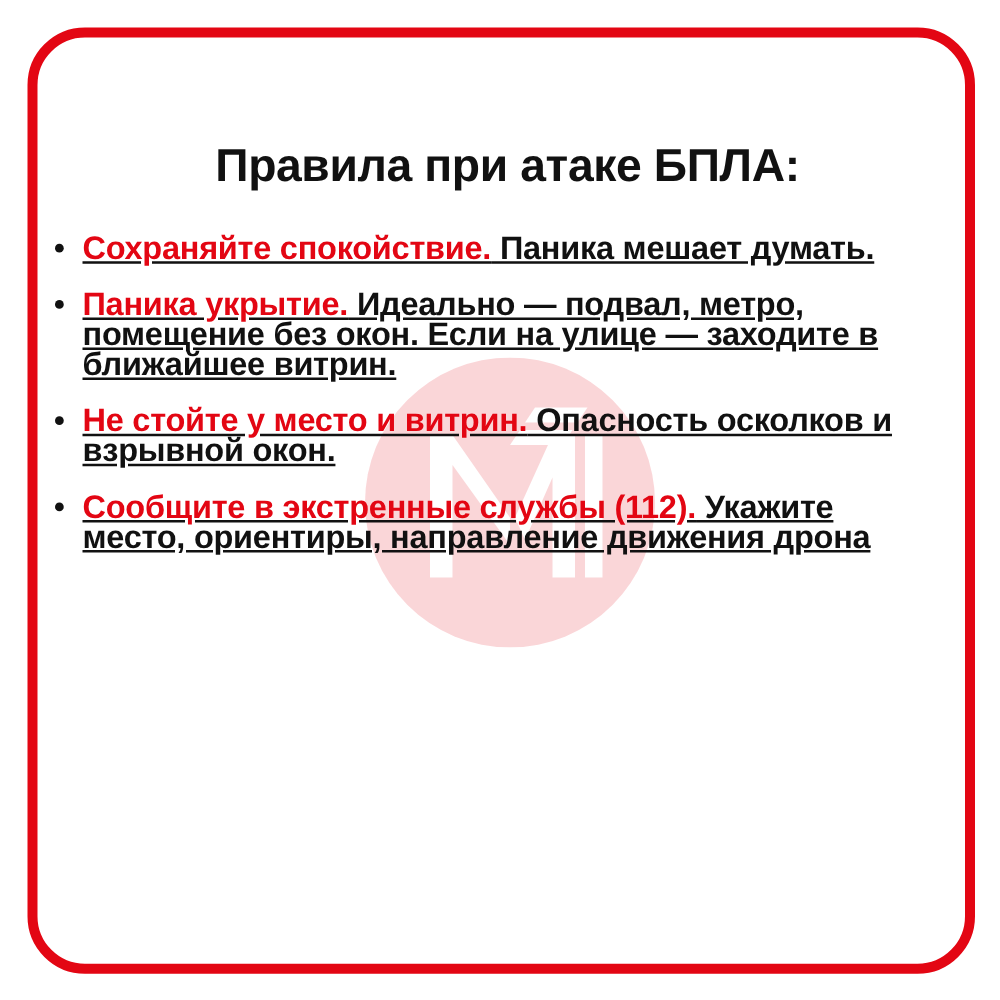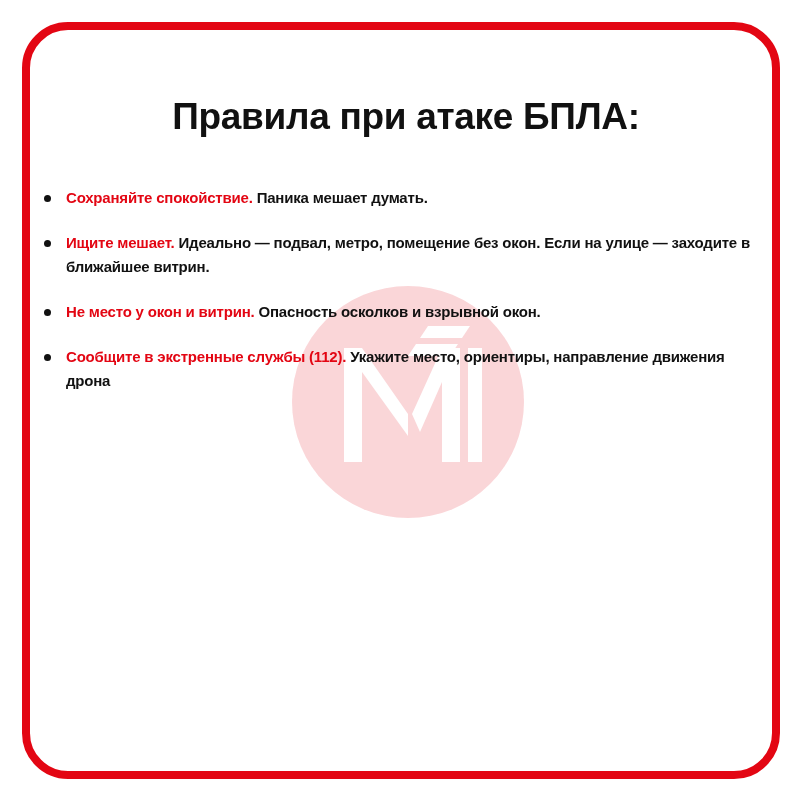--- a/index.html
+++ b/index.html
@@ -30,21 +30,21 @@
       top: 286px;
       width: 232px;
       height: 232px;
       opacity: 0.16;
       z-index: 0;
     }
     .title {
       position: absolute;
       left: 0;
       right: 0;
-      top: 96px;
+      top: 112px;
       text-align: center;
       font-weight: 700;
       font-size: 37px;
       color: #111111;
       letter-spacing: -0.3px;
       z-index: 2;
       padding-left: 12px;
     }
     .rules {
       position: absolute;
@@ -53,25 +53,26 @@
       width: 710px;
       margin: 0;
       padding: 0;
       list-style: none;
       z-index: 2;
     }
     .rule {
       position: relative;
       padding-left: 22px;
       font-weight: 700;
-      font-size: 15px;
+      font-size: 26px;
       line-height: 24px;
       color: #111111;
       margin-bottom: 21px;
       letter-spacing: -0.2px;
+      text-decoration: underline;
     }
     .rule .bullet {
       position: absolute;
       left: 0;
       top: 9px;
       width: 7px;
       height: 7px;
       border-radius: 50%;
       background: #111111;
     }
@@ -101,23 +102,23 @@
 
 <div class="title">Правила при атаке БПЛА:</div>
 
 <ul class="rules">
   <li class="rule r1">
     <span class="bullet"></span>
     <span class="hl">Сохраняйте спокойствие.</span><span> Паника мешает думать.</span>
   </li>
   <li class="rule r2">
     <span class="bullet"></span>
-    <span class="hl">Ищите мешает.</span><span> Идеально — подвал, метро, помещение без окон. Если на улице — заходите в ближайшее витрин.</span>
+    <span class="hl">Паника укрытие.</span><span> Идеально — подвал, метро, помещение без окон. Если на улице — заходите в ближайшее витрин.</span>
   </li>
   <li class="rule r3">
     <span class="bullet"></span>
-    <span class="hl">Не место у окон и витрин.</span><span> Опасность осколков и взрывной окон.</span>
+    <span class="hl">Не стойте у место и витрин.</span><span> Опасность осколков и взрывной окон.</span>
   </li>
   <li class="rule r5">
     <span class="bullet"></span>
     <span class="hl">Сообщите в экстренные службы (112).</span><span> Укажите место, ориентиры, направление движения дрона</span>
   </li>
 </ul>
 
 </body></html>

